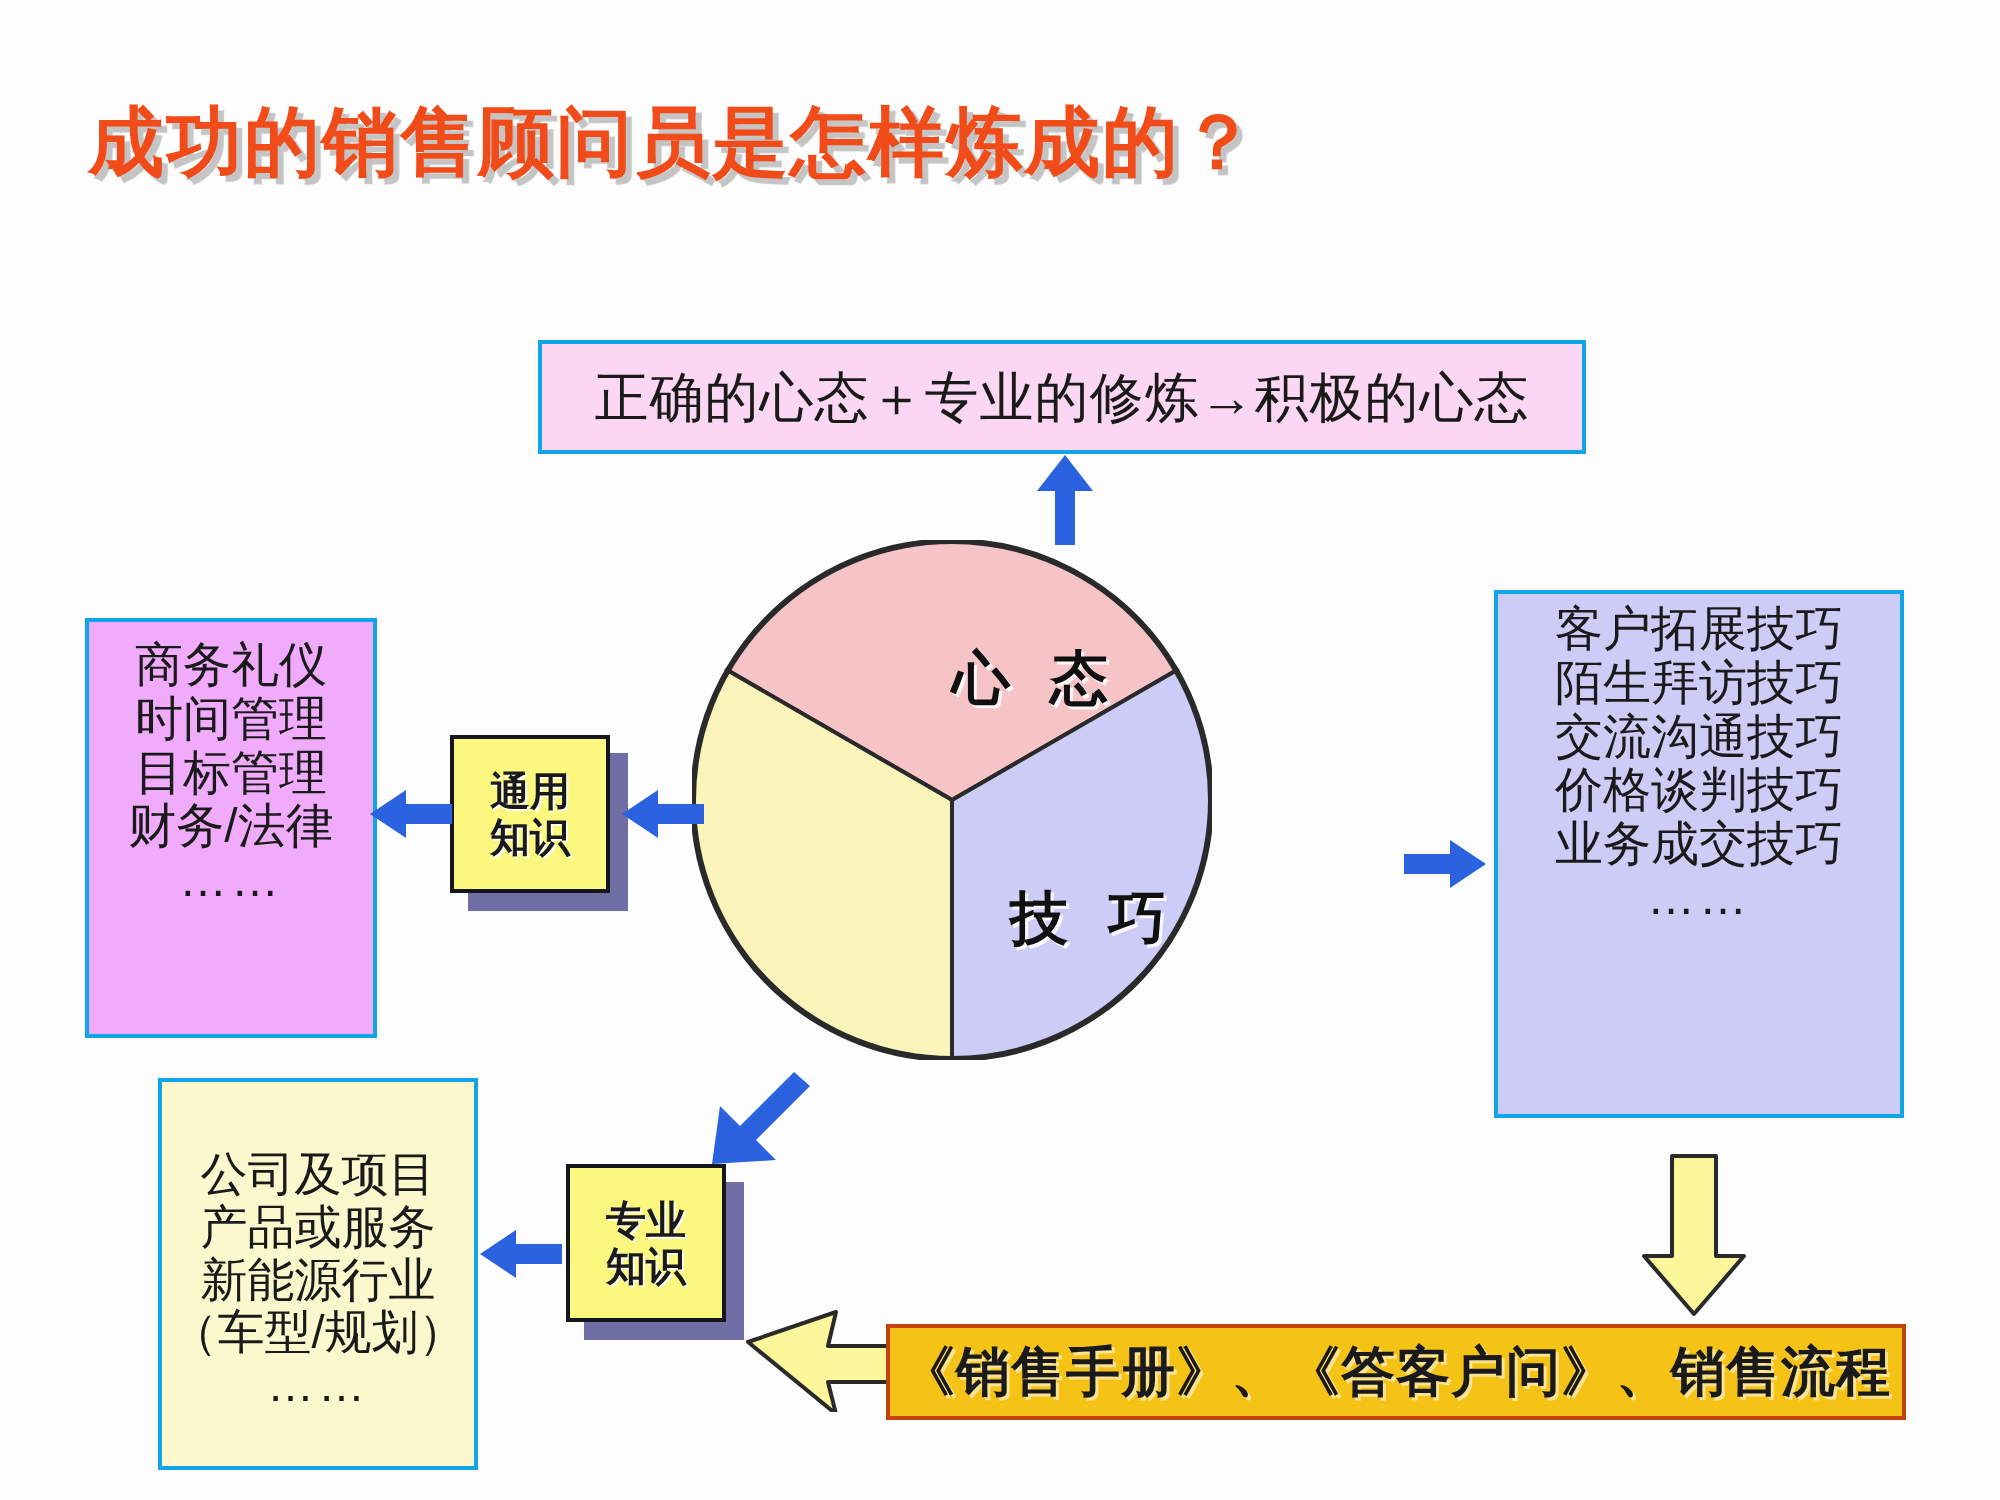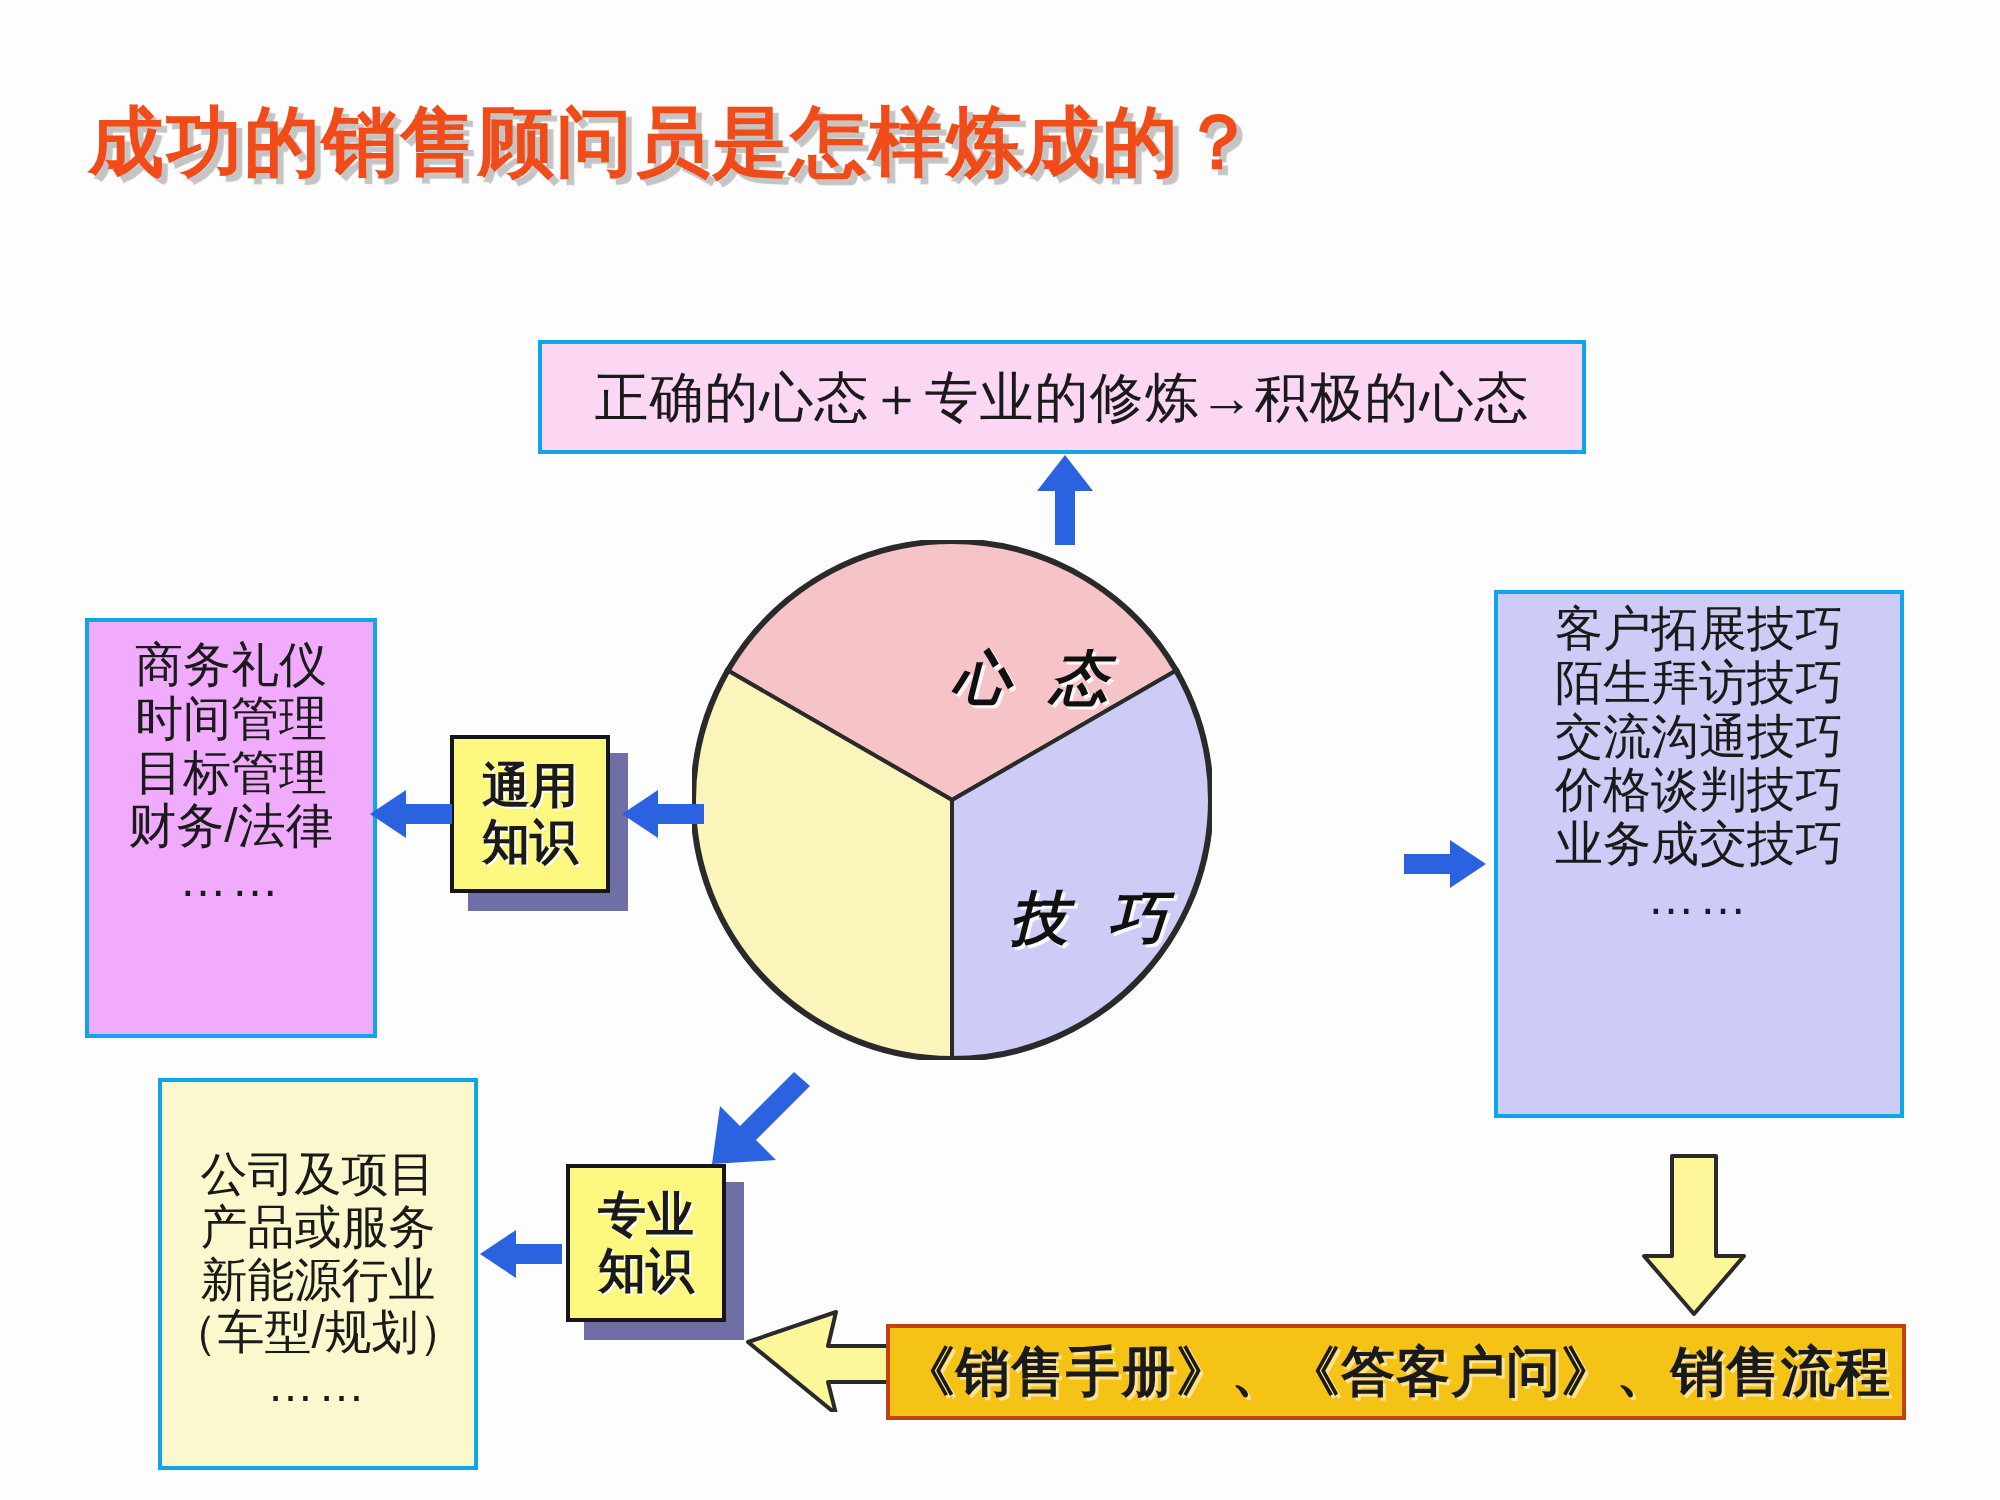--- a/index.html
+++ b/index.html
@@ -100,21 +100,21 @@
   .tile {
     position: relative;
     box-sizing: border-box;
     width: 100%; height: 100%;
     background: #fbf77f;
     border: 4px solid #15151c;
     display: flex;
     flex-direction: column;
     align-items: center;
     justify-content: center;
-    font-size: 48px;
+    font-size: 40px;
     font-weight: bold;
     line-height: 1.16;
     text-shadow: 2px 2px 0 rgba(255,255,255,0.9);
   }
   #general-knowledge-tile { left: 450px; top: 735px; width: 160px; height: 158px; }
   #professional-knowledge-tile { left: 566px; top: 1164px; width: 160px; height: 158px; }
 
   
   #competency-pie {
     position: absolute;
@@ -123,21 +123,20 @@
   }
   #competency-pie svg { display: block; }
   .pie-label {
     position: absolute;
     font-size: 58px;
     font-weight: bold;
     letter-spacing: 12px;
     color: #101010;
     text-shadow: 3px 3px 0 rgba(255,255,255,0.85);
     white-space: nowrap;
-    font-style: italic;
   }
   #pie-label-mindset { left: 260px; top: 100px; }
   #pie-label-knowledge { left: 98px; top: 340px; }
   #pie-label-skills  { left: 318px; top: 340px; text-align: center; }
 
   
   .arrow-blue { position: absolute; }
 
   
   #deliverables-bar {

